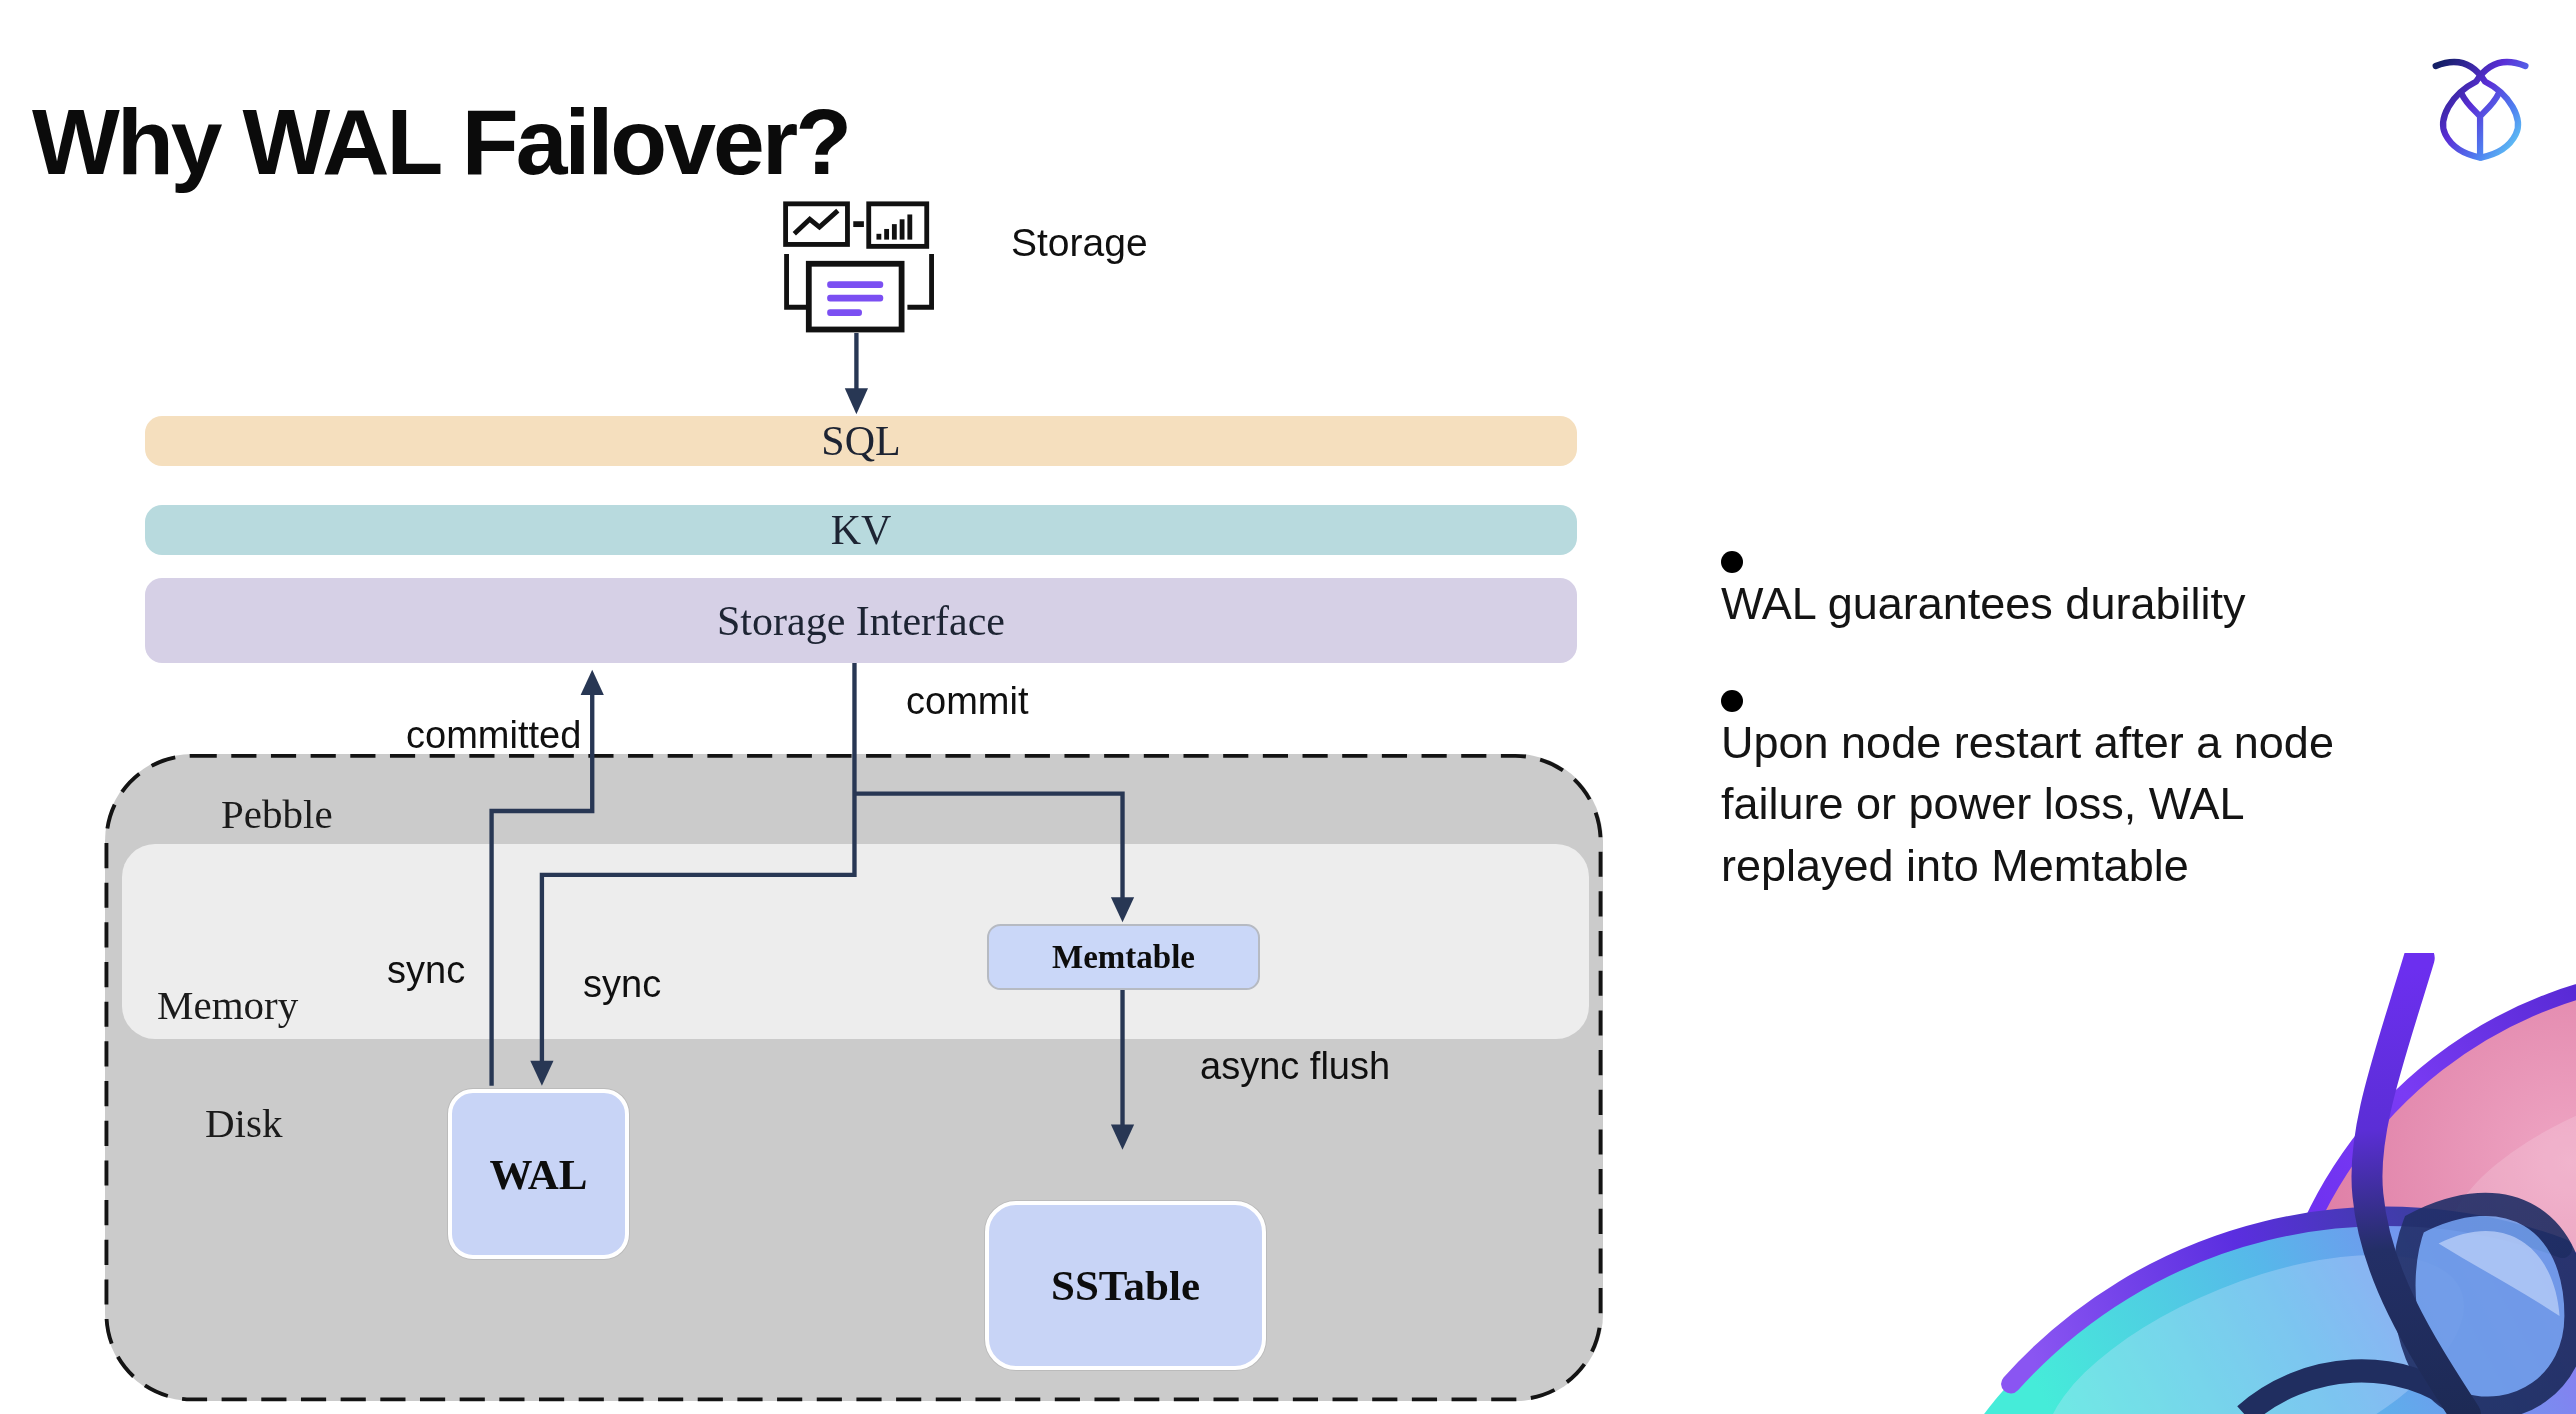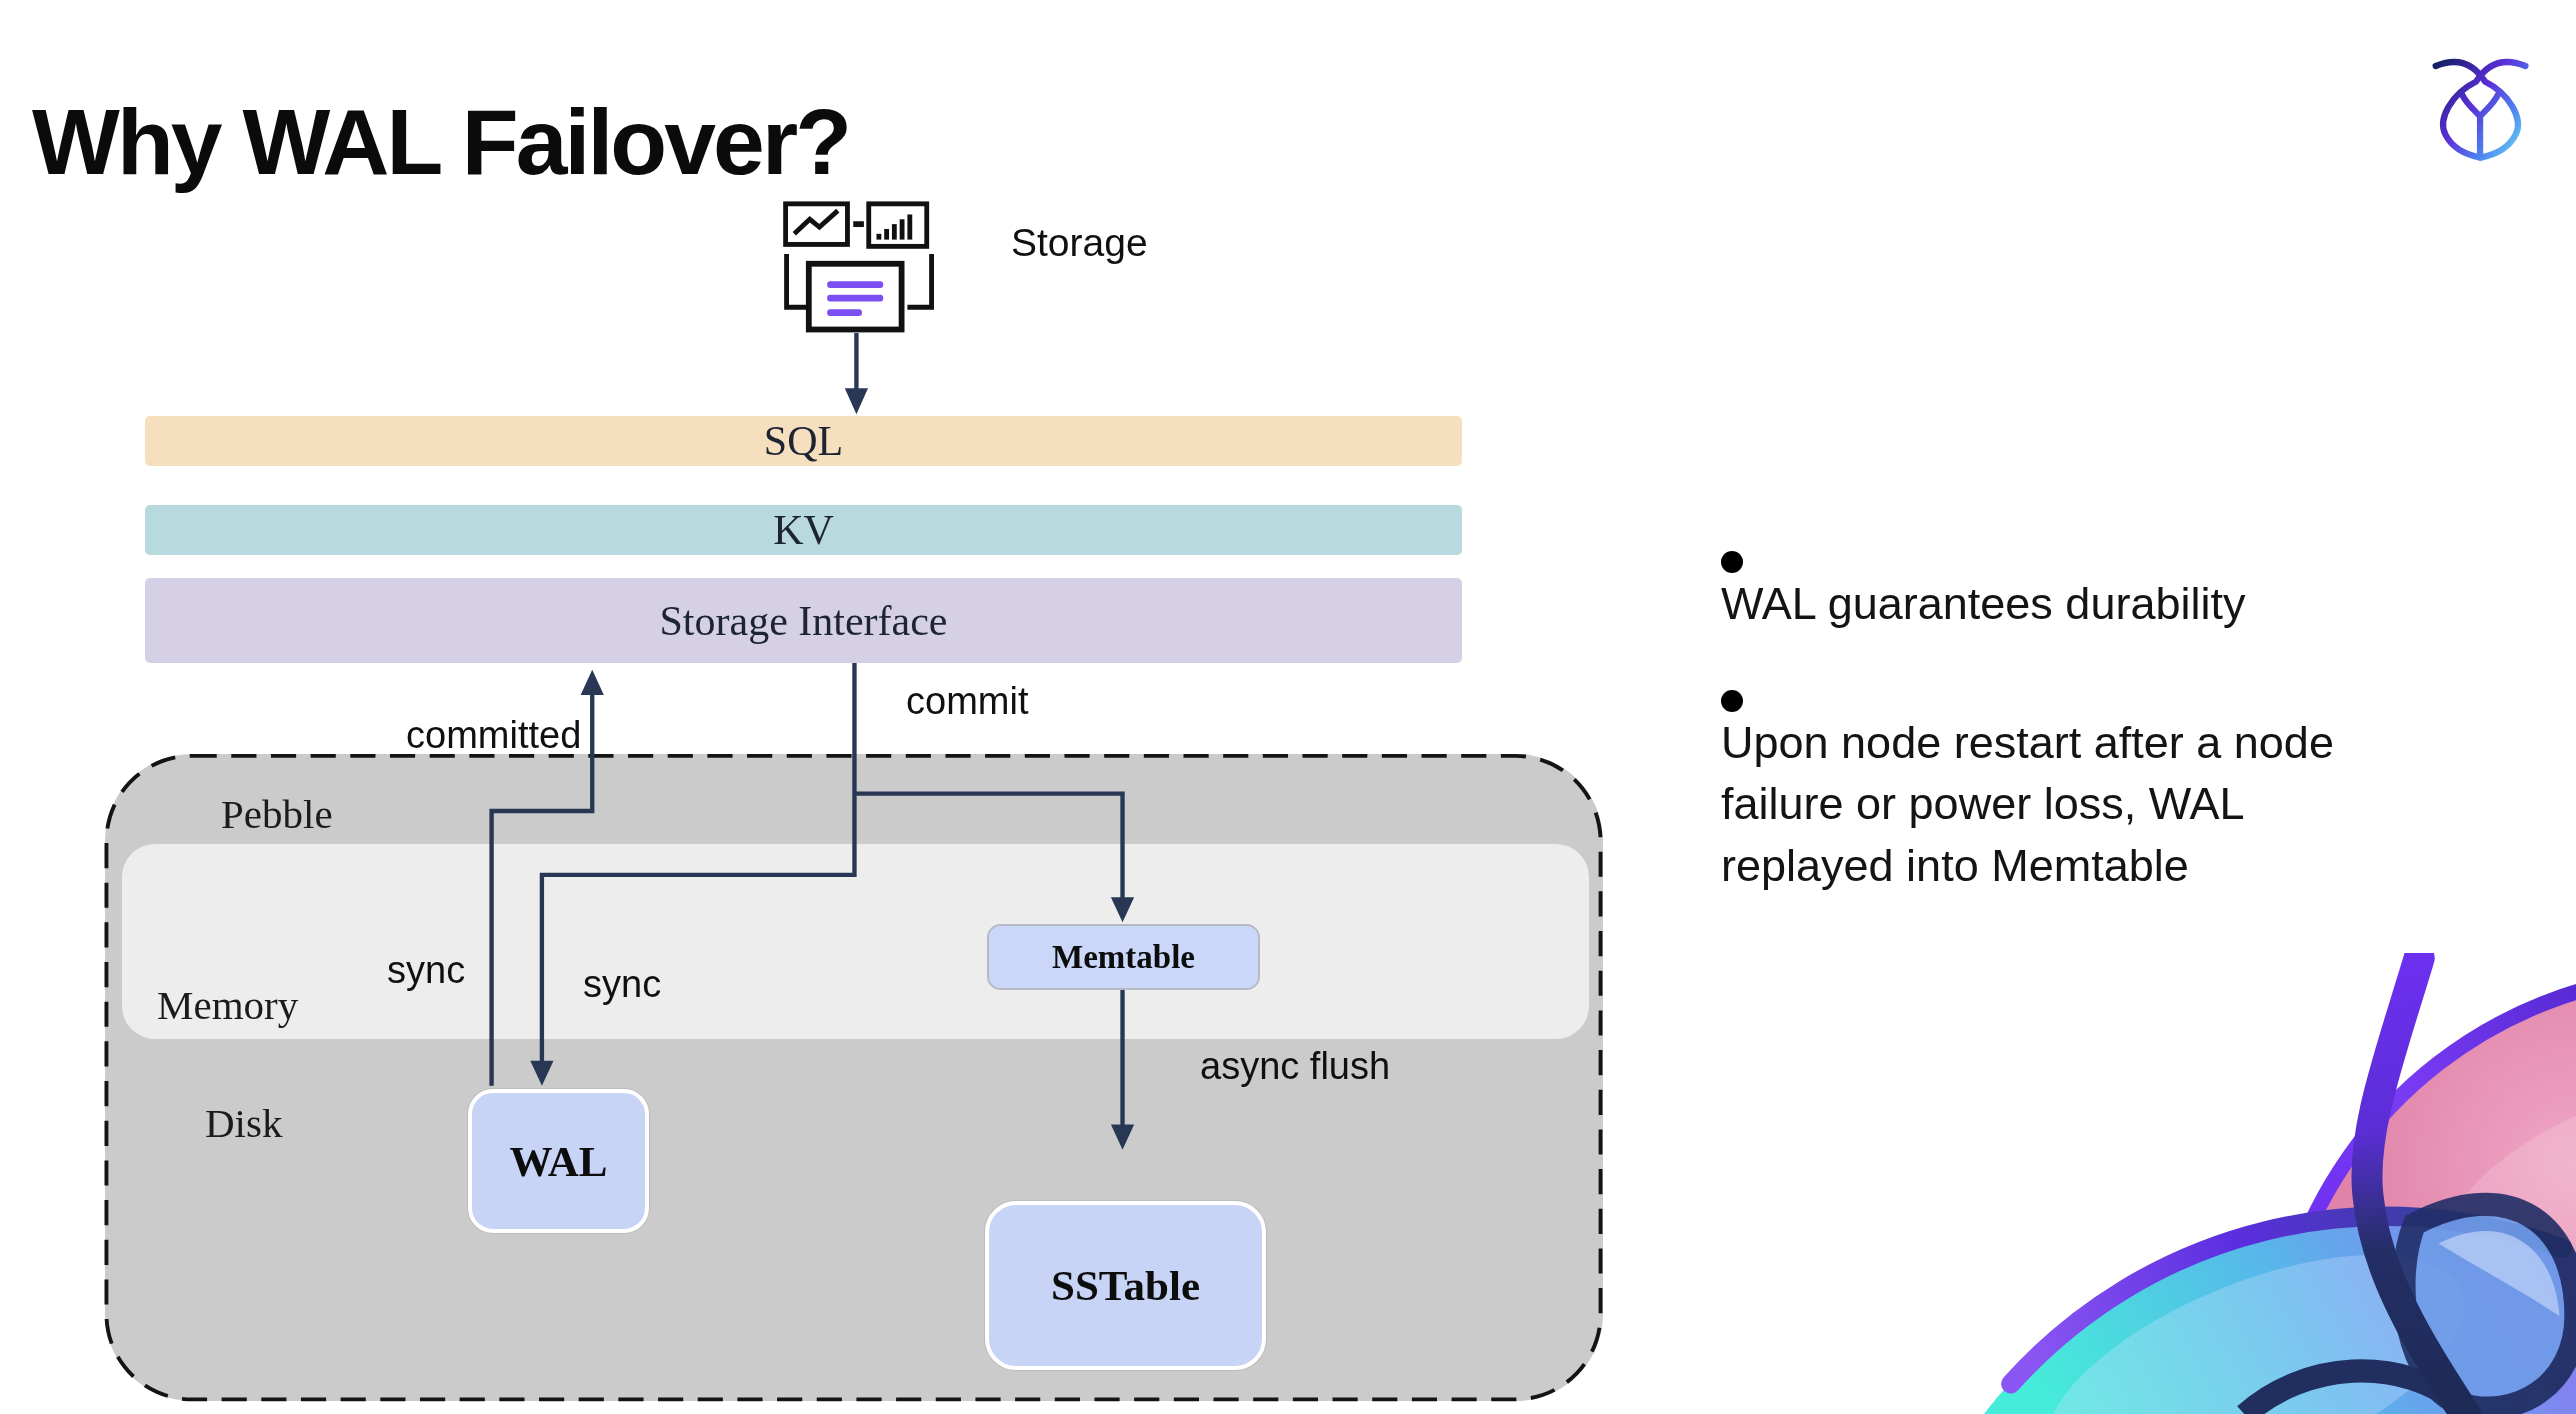--- a/index.html
+++ b/index.html
@@ -5,38 +5,38 @@
   html,body{margin:0;padding:0;background:#ffffff;}
   .slide{position:relative;width:2576px;height:1415px;background:#ffffff;overflow:hidden;
          font-family:"Liberation Sans",sans-serif;color:#111;}
   .abs{position:absolute;}
 
   
   .title{left:32px;top:27px;font-size:93px;font-weight:800;letter-spacing:-2.9px;color:#0b0b0b;
          font-family:"Liberation Sans",sans-serif;}
 
   
-  .bar{left:145px;width:1317px;border-radius:5px;display:flex;align-items:center;justify-content:center;
+  .bar{left:145px;width:1432px;border-radius:17px;display:flex;align-items:center;justify-content:center;
        font-family:"Liberation Serif",serif;font-size:42px;color:#1d2433;z-index:3;}
   .bar-sql{top:416px;height:50px;background:#f5dfbe;}
   .bar-kv{top:505px;height:50px;background:#b8dade;}
   .bar-storage{top:578px;height:85px;background:#d6d0e6;}
 
   
   .pebble{left:105px;top:754px;width:1498px;height:647px;border-radius:87px;background:#cbcbcb;z-index:1;}
   .memory-band{left:122px;top:844px;width:1467px;height:195px;border-radius:33px;background:#ededed;z-index:2;}
 
   .serif-label{font-family:"Liberation Serif",serif;font-size:41px;color:#1b1b1b;z-index:6;}
   .sans-label{font-family:"Liberation Sans",sans-serif;font-size:38px;color:#101010;z-index:6;}
 
   
   .node{display:flex;align-items:center;justify-content:center;font-family:"Liberation Serif",serif;
         font-weight:bold;color:#0d0d0d;z-index:3;box-sizing:border-box;}
-  .node-wal{left:448px;top:1089px;width:181px;height:144px;background:#c8d4f6;border:4.8px solid #ffffff;
-            border-radius:25px;font-size:43px;box-shadow:0 0 0 1px rgba(0,0,0,0.08);margin-left:20px;}
+  .node-wal{left:448px;top:1089px;width:181px;height:170px;background:#c8d4f6;border:4.8px solid #ffffff;
+            border-radius:25px;font-size:43px;box-shadow:0 0 0 1px rgba(0,0,0,0.08);}
   .node-memtable{left:987px;top:924px;width:273px;height:66px;background:#cad7f8;border:2.9px solid #b6bac2;
             border-radius:13.5px;font-size:33px;}
   .node-sstable{left:985px;top:1201px;width:281px;height:169px;background:#c8d4f6;border:4.8px solid #ffffff;
             border-radius:31px;font-size:43px;box-shadow:0 0 0 1px rgba(0,0,0,0.08);}
 
   
   .overlay{left:0;top:0;z-index:4;pointer-events:none;}
 
   
   .bullets{left:1721px;top:534px;width:852px;z-index:6;list-style:none;margin:0;padding:0;}

